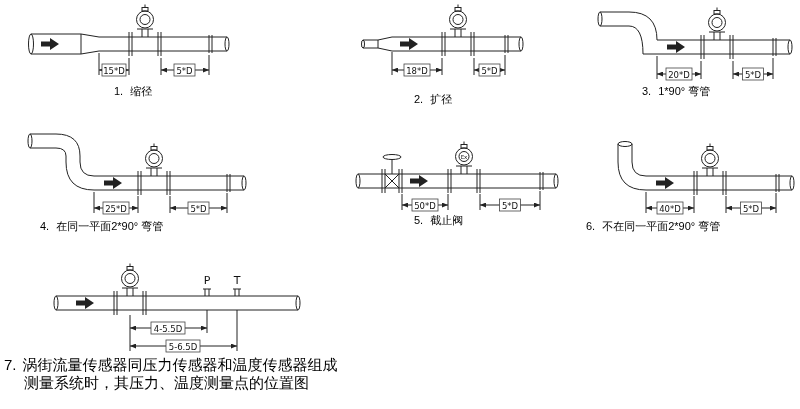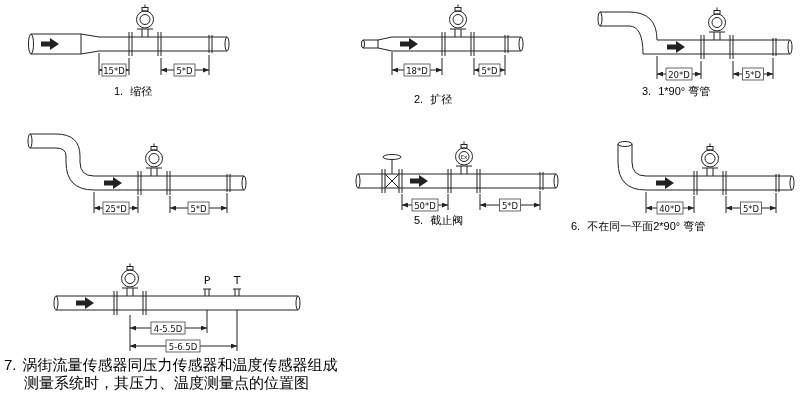--- a/index.html
+++ b/index.html
@@ -178,20 +178,23 @@
       <text x="94" y="85.5" text-anchor="middle">25*D</text>
     </g>
     <g>
       <line x1="148" y1="70" x2="148" y2="87"></line>
         <line x1="205" y1="67" x2="205" y2="87"></line>
       <line x1="148" y1="82" x2="205" y2="82" marker-start="url(#dimA)" marker-end="url(#dimA)"></line>
       <rect class="dimbox" x="166" y="76" width="21" height="12"></rect>
       <text x="176.5" y="85.5" text-anchor="middle">5*D</text>
     </g>
   </svg>
+  <div class="caption" style="left:40px;top:219px">
+    <span class="num">4.</span><span>在同一平面2*90° 弯管</span>
+  </div>
 
   <svg class="fig" style="left:352px;top:126px" width="210" height="88">
     <g>
       <ellipse cx="6" cy="55" rx="2" ry="7"></ellipse>
       <line x1="6" y1="48" x2="204" y2="48"></line>
         <line x1="6" y1="62" x2="204" y2="62"></line>
       <ellipse cx="204" cy="55" rx="2" ry="7"></ellipse>
     </g>
     <g>
       <line x1="30" y1="43" x2="30" y2="67"></line>
@@ -248,21 +251,21 @@
       <text x="82" y="77.5" text-anchor="middle">40*D</text>
     </g>
     <g>
       <line x1="138" y1="62" x2="138" y2="79"></line>
         <line x1="188" y1="59" x2="188" y2="79"></line>
       <line x1="138" y1="74" x2="188" y2="74" marker-start="url(#dimA)" marker-end="url(#dimA)"></line>
       <rect class="dimbox" x="152.5" y="68" width="21" height="12"></rect>
       <text x="163" y="77.5" text-anchor="middle">5*D</text>
     </g>
   </svg>
-  <div class="caption" style="left:571px;top:219px">
+  <div class="caption" style="left:586px;top:219px">
     <span class="num">6.</span><span>不在同一平面2*90° 弯管</span>
   </div>
 
   <svg class="fig" style="left:52px;top:252px" width="250" height="108">
     <g>
       <ellipse cx="4" cy="51" rx="2" ry="7"></ellipse>
       <line x1="4" y1="44" x2="246" y2="44"></line>
         <line x1="4" y1="58" x2="246" y2="58"></line>
       <ellipse cx="246" cy="51" rx="2" ry="7"></ellipse>
     </g>

